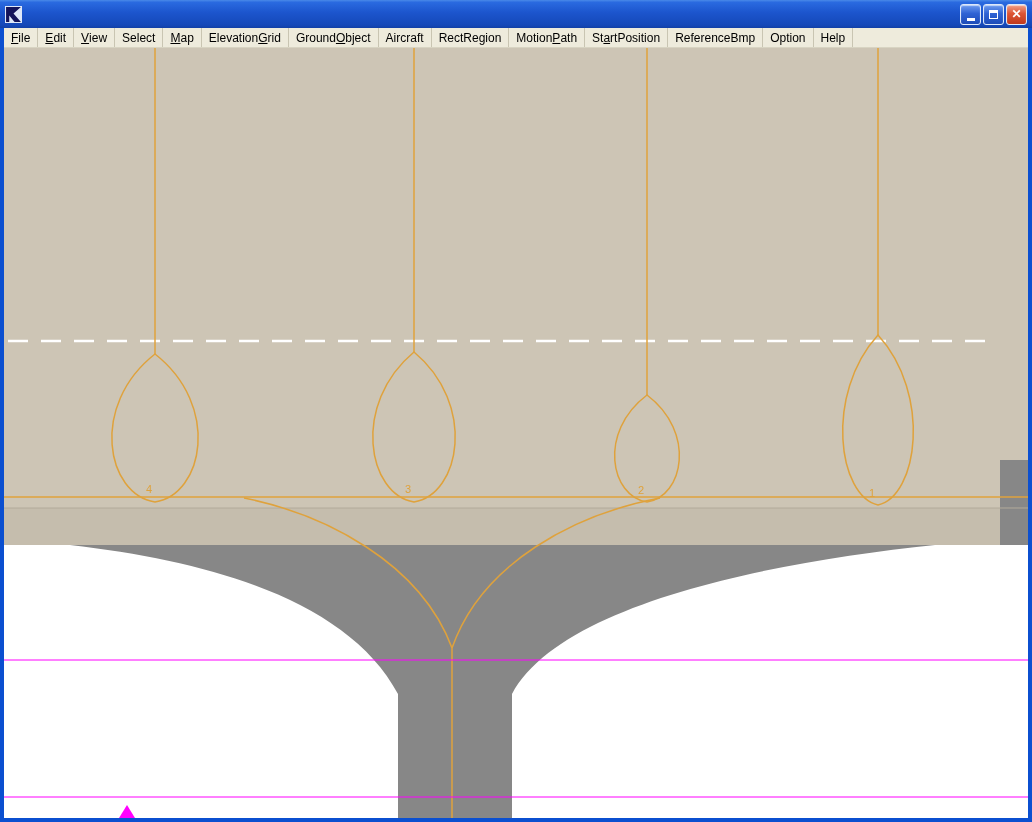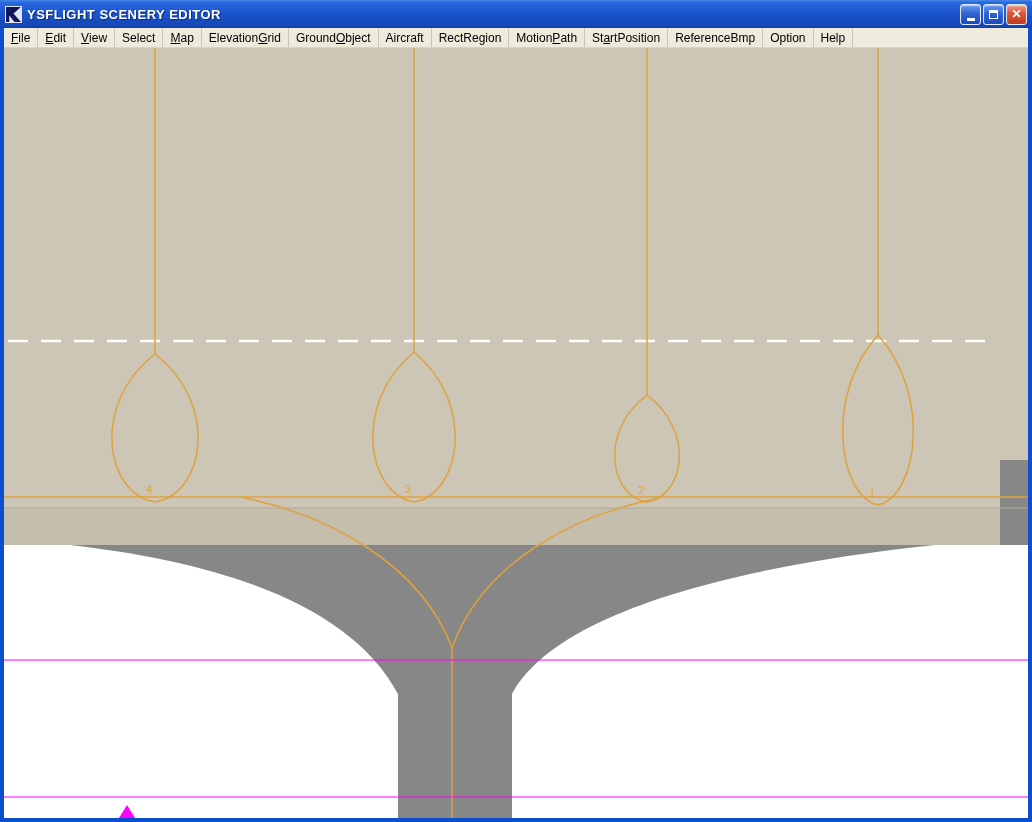--- a/index.html
+++ b/index.html
@@ -33,21 +33,20 @@
 </head>
 <body>
 
 <div class="window">
 
   <div class="titlebar">
     <svg class="app-icon" viewBox="0 0 16 16">
       <rect x="0" y="0" width="16" height="16" fill="#dfe8f8"></rect>
       <path d="M1,1 L15,1 L8,7 L15,15 L9,15 L4,9 L4,15 L1,15 Z" fill="#14145a"></path>
     </svg>
-    <span class="title-text">YSFLIGHT SCENERY EDITOR</span>
     <div class="win-buttons">
       <div class="winbtn">
         <span class="glyph-min"></span>
       </div>
       <div class="winbtn">
         <span class="glyph-max"></span>
       </div>
       <div class="winbtn close">
         <span class="glyph-close">✕</span>
       </div>

